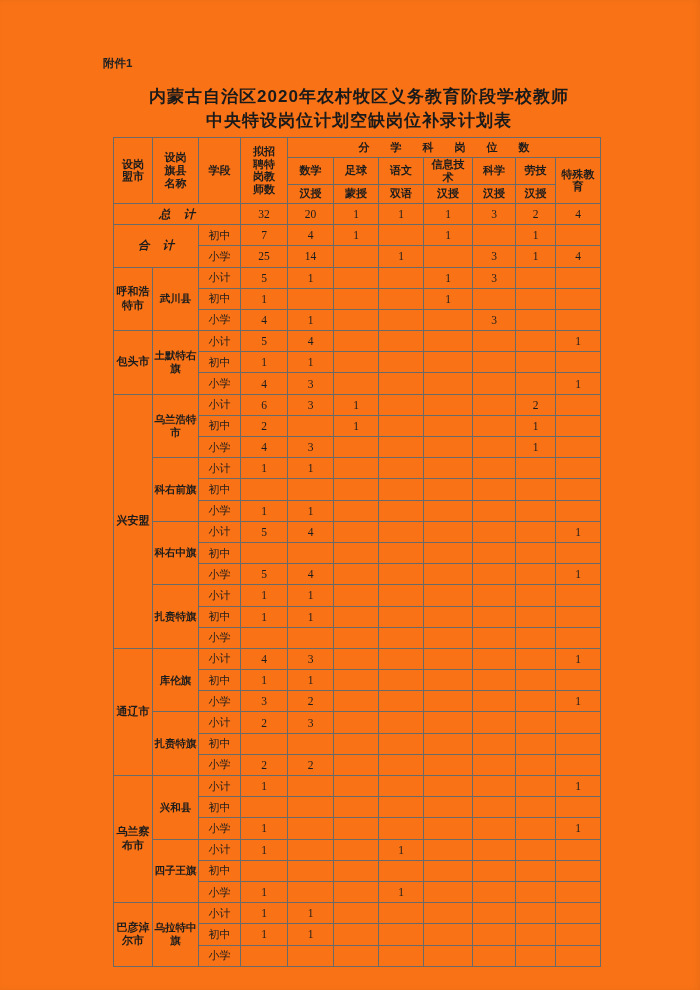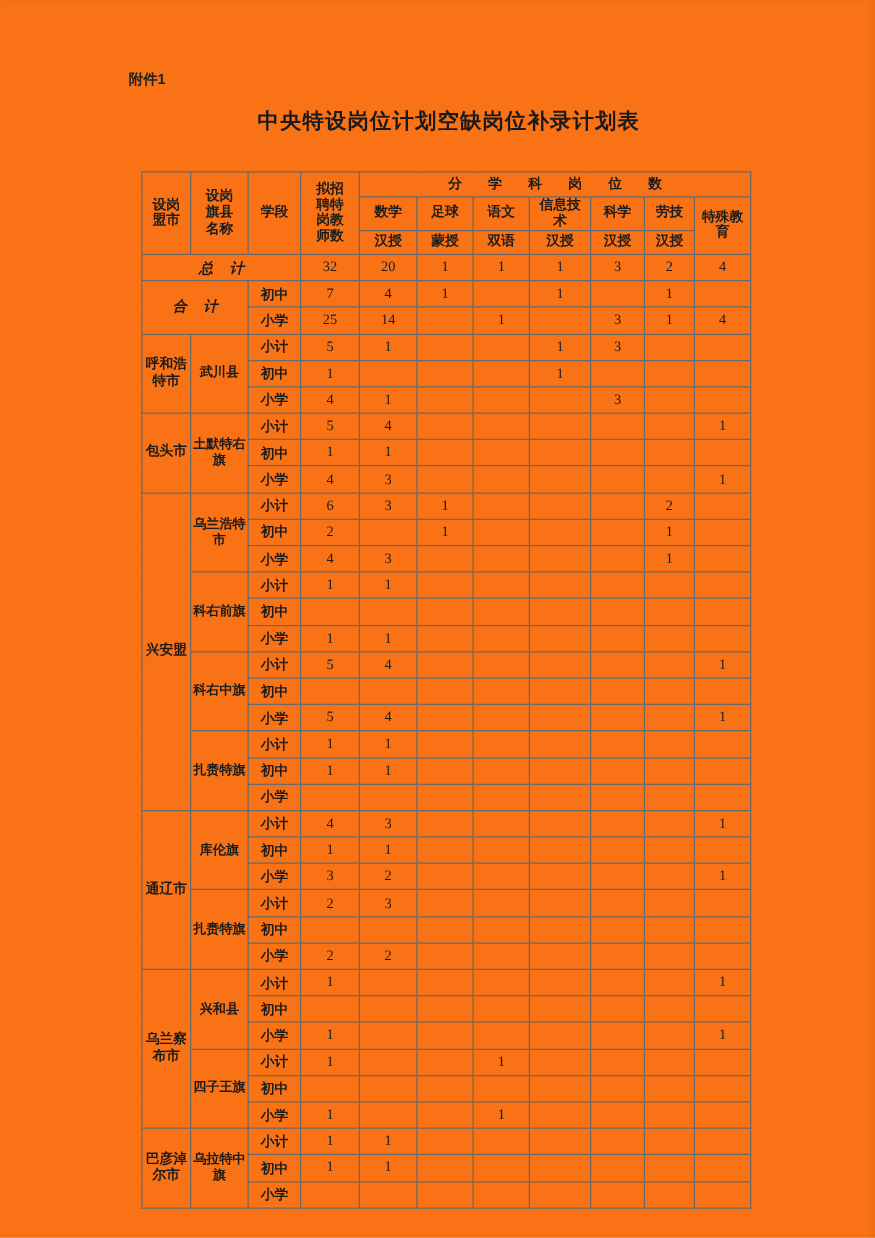--- a/index.html
+++ b/index.html
@@ -17,30 +17,31 @@
   thead th{font-weight:600;line-height:1.18;font-size:11px;}
   tr.h1 th{height:19px;}
   tr.h2 th{height:20px;}
   tr.h3 th{height:18px;}
   th.group{letter-spacing:21px;text-indent:21px;font-weight:600;}
   tbody td{height:20.2px;}
   .pre{white-space:pre-line;}
   .num{font-size:11.5px;font-family:"Liberation Serif",serif;}
   .lbl{font-weight:600;font-size:11.5px;font-style:italic;}
   .spaced{letter-spacing:13px;text-indent:13px;}
-  .stage{font-weight:700;font-size:11px;margin-left:48px;}
+  .stage{font-weight:400;font-size:11px;margin-left:48px;}
   .city{font-weight:600;font-size:11px;line-height:1.25;}
   .county{font-weight:600;font-size:10.5px;line-height:1.25;font-family:Liberation Serif, serif;}
 </style>
 </head>
 <body>
 
 <div class="page">
   <div class="attachment">附件1</div>
   <div class="title">
+    <div>内蒙古自治区2020年农村牧区义务教育阶段学校教师</div>
     <div>中央特设岗位计划空缺岗位补录计划表</div>
   </div>
 
   <table>
     <colgroup>
       <col style="width:39px">
         <col style="width:46px">
         <col style="width:42px">
         <col style="width:47px">
       <col style="width:46px">

